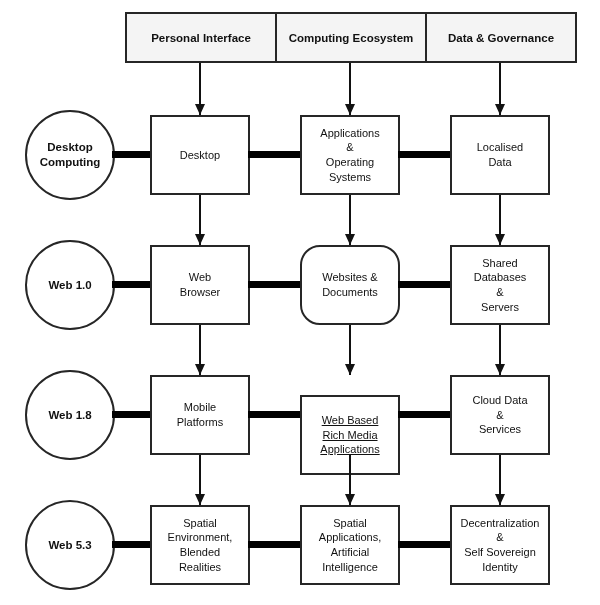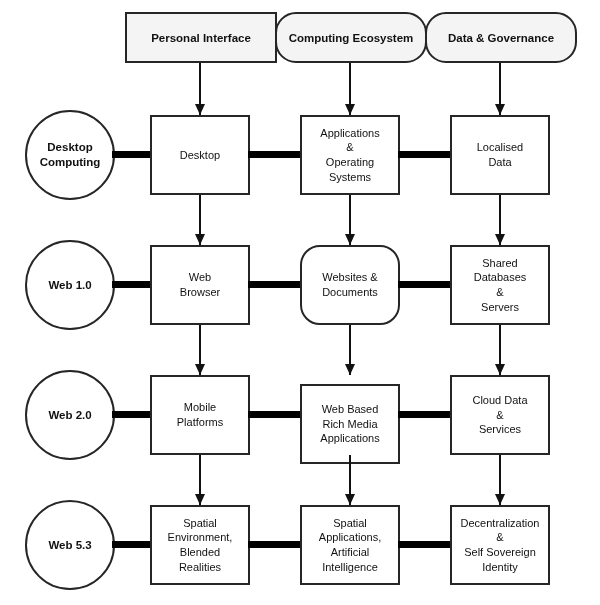--- a/index.html
+++ b/index.html
@@ -22,21 +22,21 @@
   .hcell {
     flex: 1;
     background: var(--header-fill, #f4f4f4);
     border: 2px solid var(--border, #262626);
     box-sizing: border-box;
     display: flex; align-items: center; justify-content: center;
     font-weight: bold;
     font-size: 11.5px;
     text-align: center;
   }
-  .hcell + .hcell { margin-left: -2px; border-radius: 21px; }
+  .hcell + .hcell { margin-left: -2px; }
   
   .box {
     position: absolute;
     width: 100px; height: 80px;
     background: var(--box-fill, #ffffff);
     border: 2px solid var(--border, #262626);
     box-sizing: border-box;
     display: flex; align-items: center; justify-content: center;
     text-align: center;
     font-size: 11px;
@@ -142,28 +142,28 @@
     <span>Shared
 Databases &amp;
 Servers</span>
   </div>
 
   <div class="varrow" style="left:199px; top:325px; height:50px;"></div>
   <div class="varrow" style="left:349px; top:325px; height:50px;"></div>
   <div class="varrow" style="left:499px; top:325px; height:50px;"></div>
 
   <div class="circle" style="top:370px;">
-    <span>Web 2.0</span>
+    <span>Web 1.8</span>
   </div>
   <div class="hbar" style="left:112px; top:411px; width:40px;"></div>
   <div class="box" style="left:150px; top:375px;">
     <span>Mobile Platforms</span>
   </div>
   <div class="hbar" style="left:248px; top:411px; width:54px;"></div>
-  <div class="box" style="left:300px; top:384px;">
+  <div class="box" style="left:300px; top:395px;text-decoration:underline;">
     <span>Web Based
 Rich Media
 Applications</span>
   </div>
   <div class="hbar" style="left:398px; top:411px; width:54px;"></div>
   <div class="box" style="left:450px; top:375px;">
     <span>Cloud Data &amp;
 Services</span>
   </div>
 

